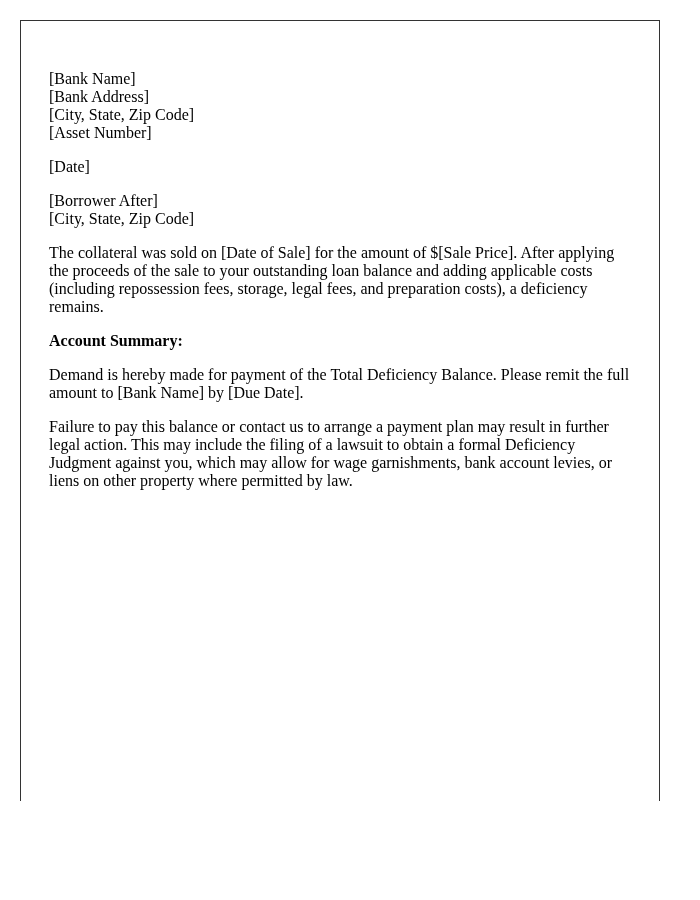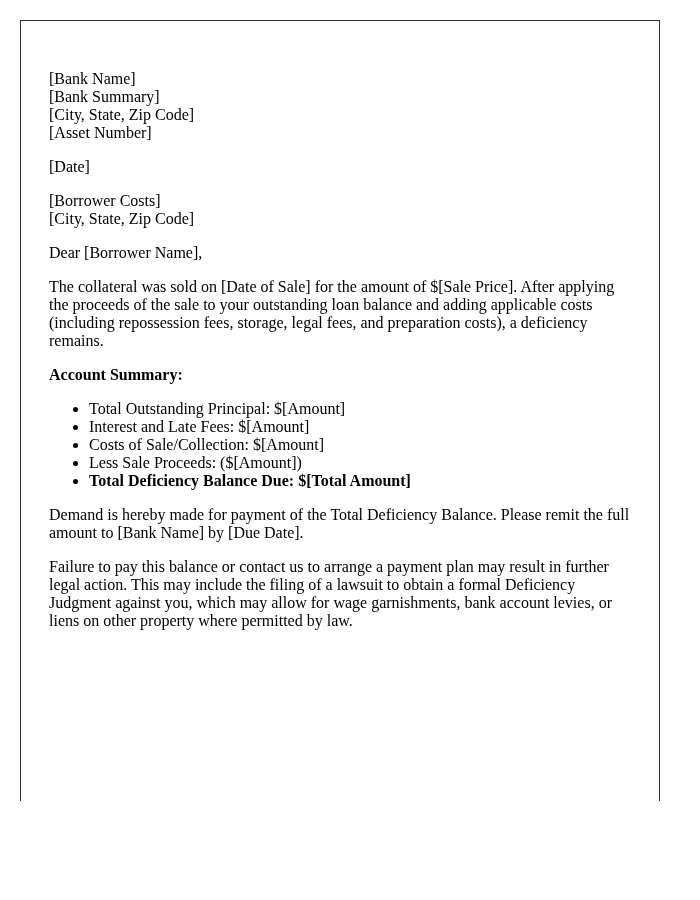--- a/index.html
+++ b/index.html
@@ -53,47 +53,39 @@
     }
   </style>
 </head>
 <body>
 
 <div class="page">
   <div class="content">
 
     <p class="block-lines">
       <span>[Bank Name]</span>
-      <span>[Bank Summary]</span>
+      <span>[Bank Address]</span>
       <span>[City, State, Zip Code]</span>
       <span>[Asset Number]</span>
     </p>
 
     <p>[Date]</p>
 
     <p class="block-lines">
-      <span>[Borrower Costs]</span>
+      <span>[Borrower After]</span>
       <span>[City, State, Zip Code]</span>
     </p>
 
 
 
-    <p>Dear [Borrower Name],</p>
 
 
     <p>The collateral was sold on [Date of Sale] for the amount of $[Sale Price]. After applying the proceeds of the sale to your outstanding loan balance and adding applicable costs (including repossession fees, storage, legal fees, and preparation costs), a deficiency remains.</p>
 
     <p class="bold">Account Summary:</p>
 
-    <ul>
-      <li>Total Outstanding Principal: $[Amount]</li>
-      <li>Interest and Late Fees: $[Amount]</li>
-      <li>Costs of Sale/Collection: $[Amount]</li>
-      <li>Less Sale Proceeds: ($[Amount])</li>
-      <li class="bold">Total Deficiency Balance Due: $[Total Amount]</li>
-    </ul>
 
     <p>Demand is hereby made for payment of the Total Deficiency Balance. Please remit the full amount to [Bank Name] by [Due Date].</p>
 
     <p>Failure to pay this balance or contact us to arrange a payment plan may result in further legal action. This may include the filing of a lawsuit to obtain a formal Deficiency Judgment against you, which may allow for wage garnishments, bank account levies, or liens on other property where permitted by law.</p>
 
   </div>
 </div>
 
 </body></html>

